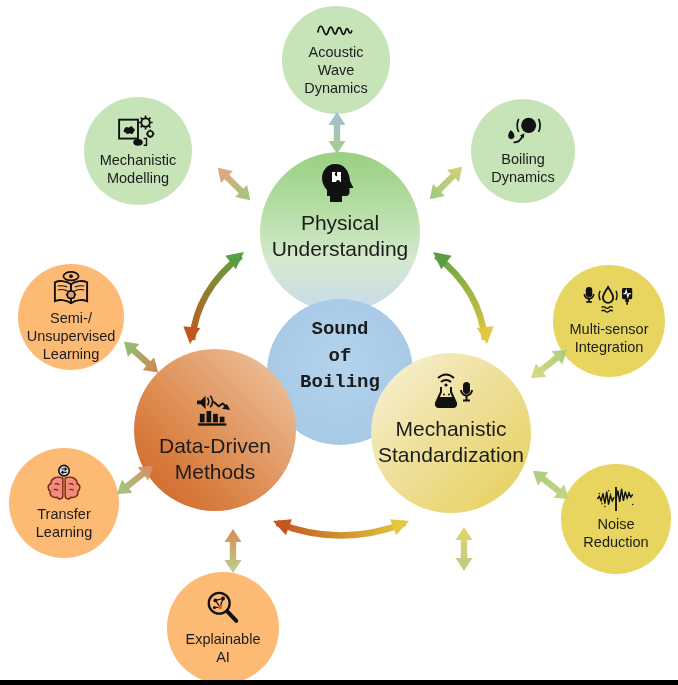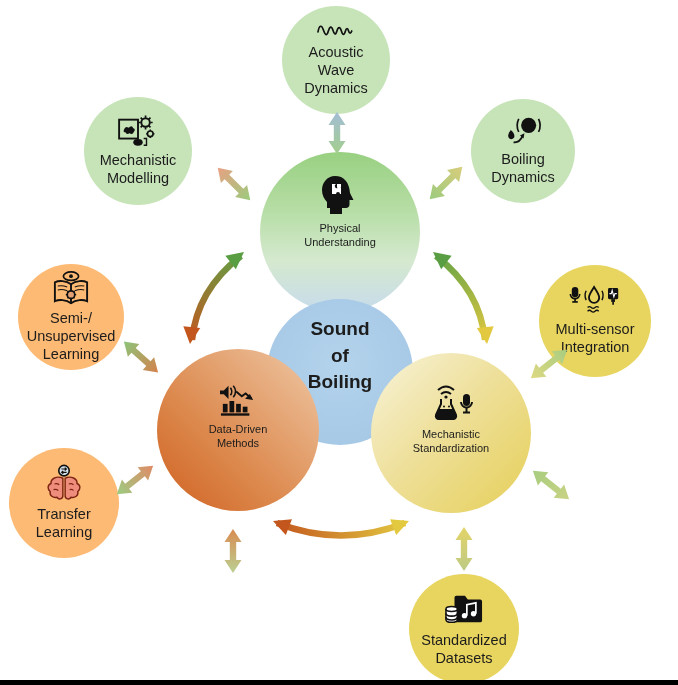--- a/index.html
+++ b/index.html
@@ -2,45 +2,45 @@
 <html><head>
 <meta charset="utf-8">
 <style>
   html,body{margin:0;padding:0;background:#fff;}
   #figure{position:relative;width:678px;height:685px;background:#fff;overflow:hidden;
           font-family:"Liberation Sans",sans-serif;color:#1c1c1c;}
   .circle{position:absolute;border-radius:50%;display:flex;flex-direction:column;
           align-items:center;justify-content:center;text-align:center;box-sizing:border-box;}
   .label{white-space:pre-line;line-height:1.22;color:#1c1c1c;}
   .sat .label{font-size:14.5px;}
-  .main .label{font-size:11px;line-height:1.25;}
+  .main .label{font-size:21px;line-height:1.25;}
   .icon{display:block;margin-bottom:4px;line-height:0;}
   
   .green-node{background:#c7e4b9;}
   .orange-node{background:#fdba74;}
   .yellow-node{background:#e8d55f;}
   
   #main-physical{left:260px;top:152px;width:160px;height:160px;z-index:1;padding-bottom:40px;
      background:linear-gradient(180deg,#98d081 0%,#b5dda4 35%,#d5e9cf 68%,#c7dbec 100%);}
   #center-blue{left:267px;top:299px;width:146px;height:146px;z-index:2;padding-bottom:32px;
-     background:radial-gradient(circle at 50% 45%,#b4d3ec 0%,#a6c9e6 75%,#a3c7e5 100%);}
-  #main-data{left:157px;top:349px;width:162px;height:162px;z-index:3;padding-bottom:26px;
-     background:linear-gradient(45deg,#cf6120 0%,#dd8b50 42%,#efc8a6 100%);}
+     background:radial-gradient(circle at 50% 45%,#b4d3ec 0%,#a6c9e6 75%,#a3c7e5 100%);font-family:Liberation Mono, monospace;}
+  #main-data{left:134px;top:349px;width:162px;height:162px;z-index:3;padding-bottom:26px;
+     background:linear-gradient(45deg,#cf6120 0%,#dd8b50 42%,#efc8a6 100%);justify-content:flex-end;}
   #main-exp{left:371px;top:353px;width:160px;height:160px;z-index:3;padding-bottom:28px;
      background:linear-gradient(135deg,#f8f3da 0%,#eee09b 45%,#e6cf58 100%);}
   #center-blue .label{font-size:19px;font-weight:bold;line-height:1.4;}
   
   .sat{z-index:4;}
   #sat-acoustic{left:282px;top:6px;width:108px;height:108px;}
   #sat-mech{left:84px;top:97px;width:108px;height:108px;}
   #sat-bubble{left:471px;top:99px;width:104px;height:104px;}
   #sat-semi{left:18px;top:264px;width:106px;height:106px;}
   #sat-transfer{left:9px;top:448px;width:110px;height:110px;}
   #sat-explain{left:167px;top:572px;width:112px;height:112px;}
-  #sat-multi{left:539px;top:265px;width:112px;height:112px;}
+  #sat-multi{left:553px;top:265px;width:112px;height:112px;}
   #sat-noise{left:561px;top:464px;width:110px;height:110px;}
   #sat-standard{left:409px;top:574px;width:110px;height:110px;}
   #arrow-layer{position:absolute;left:0;top:0;z-index:5;pointer-events:none;}
   #bottom-bar{position:absolute;left:0;bottom:0;width:678px;height:5px;background:#000;z-index:6;}
 </style>
 </head>
 <body>
 
 <div id="figure">
 
@@ -165,20 +165,35 @@
         <path d="M20.8 15 c-6.5 -3 -13 0.5 -12.5 5.5 c-4 1.5 -3.8 6.5 -0.8 8.5 c-1 4 3 7 7 6 c2 3 6.3 2 6.3 -1.5 z" fill="#ee8d7c" stroke="#7e241ा4" stroke-width="1.5"></path>
         <path d="M20.8 15 c-6.5 -3 -13 0.5 -12.5 5.5 c-4 1.5 -3.8 6.5 -0.8 8.5 c-1 4 3 7 7 6 c2 3 6.3 2 6.3 -1.5 z" fill="#ee8d7c" stroke="#7e2414" stroke-width="1.5"></path>
         <path d="M23.2 15 c6.5 -3 13 0.5 12.5 5.5 c4 1.5 3.8 6.5 0.8 8.5 c1 4 -3 7 -7 6 c-2 3 -6.3 2 -6.3 -1.5 z" fill="#ee8d7c" stroke="#7e2414" stroke-width="1.5"></path>
         <path d="M12 21 q3 -1 5 1 M11 27 q3 -1 5 1 M27 21 q3 -1 5 1 M28 27 q3 -1 4 1" stroke="#7e2414" stroke-width="1.2" fill="none"></path>
       </svg>
     </span>
     <div class="label">Transfer
 Learning</div>
   </div>
 
+  <div class="circle sat orange-node" id="sat-explain">
+    <span class="icon">
+      <svg width="38" height="38" viewBox="0 0 40 40">
+        <circle cx="16" cy="15" r="11" fill="none" stroke="#111" stroke-width="2.4"></circle>
+        <line x1="24.5" y1="23.5" x2="34" y2="33.5" stroke="#111" stroke-width="4.2" stroke-linecap="round"></line>
+        <path d="M12 12 L20 10 M12 12 L17 19 M20 10 L17 19 M11 19.5 L17 19" stroke="#111" stroke-width="1.3"></path>
+        <circle cx="12" cy="12" r="2" fill="#111"></circle>
+        <circle cx="20" cy="10" r="2" fill="#111"></circle>
+        <circle cx="17" cy="19" r="2.2" fill="#d95f2b"></circle>
+        <circle cx="11" cy="19.5" r="1.6" fill="#111"></circle>
+      </svg>
+    </span>
+    <div class="label">Explainable
+AI</div>
+  </div>
 
   <div class="circle sat yellow-node" id="sat-multi">
     <span class="icon">
       <svg width="52" height="32" viewBox="0 0 56 34">
         <rect x="3" y="2" width="7" height="11" rx="3.5" fill="#111"></rect>
         <path d="M1.5 9.5 a5 5 0 0 0 10 0" stroke="#111" stroke-width="1.8" fill="none"></path>
         <line x1="6.5" y1="14.5" x2="6.5" y2="18" stroke="#111" stroke-width="1.8"></line>
         <line x1="3.5" y1="18" x2="9.5" y2="18" stroke="#111" stroke-width="1.8"></line>
         <path d="M27 2 c-3 5 -5.5 8 -5.5 11.5 a5.5 5.5 0 0 0 11 0 C32.5 10 30 7 27 2 z" fill="none" stroke="#111" stroke-width="2"></path>
         <path d="M18.5 6 q-2.5 5 0 10 M35.5 6 q2.5 5 0 10" stroke="#111" stroke-width="1.5" fill="none"></path>
@@ -186,36 +201,38 @@
         <rect x="42" y="3" width="11" height="12" rx="1.5" fill="#111"></rect>
         <path d="M43.5 9 h2 l1 -3.5 1.8 7 1.2 -3.5 h2" stroke="#fff" stroke-width="1.2" fill="none"></path>
         <rect x="45.5" y="15" width="4" height="3" fill="#111"></rect>
         <line x1="47.5" y1="18" x2="47.5" y2="21" stroke="#111" stroke-width="1.8"></line>
       </svg>
     </span>
     <div class="label">Multi-sensor
 Integration</div>
   </div>
 
-
-  <div class="circle sat yellow-node" id="sat-standard">
-    <span class="icon">
-      <svg width="42" height="38" viewBox="0 0 44 40">
-        <path d="M14 6 h9 l3 4 h13 a2 2 0 0 1 2 2 v20 a2 2 0 0 1 -2 2 H14 a2 2 0 0 1 -2 -2 V8 a2 2 0 0 1 2 -2 z" fill="#111"></path>
-        <circle cx="22.5" cy="27" r="2.8" fill="#fff"></circle>
-        <circle cx="32" cy="25" r="2.8" fill="#fff"></circle>
-        <path d="M25 27 V15.5 l9.5 -2 V25" stroke="#fff" stroke-width="1.8" fill="none"></path>
-        <path d="M3 20 v11 c0 1.8 2.8 3 6 3 s6 -1.2 6 -3 V20" fill="#fff" stroke="#111" stroke-width="1.6"></path>
-        <ellipse cx="9" cy="20" rx="6" ry="2.6" fill="#fff" stroke="#111" stroke-width="1.6"></ellipse>
-        <path d="M3 24.5 c0 1.8 2.8 3 6 3 s6 -1.2 6 -3 M3 28.5 c0 1.8 2.8 3 6 3 s6 -1.2 6 -3" fill="none" stroke="#111" stroke-width="1.6"></path>
-      </svg>
-    </span>
-    <div class="label">Standardized
-Datasets</div>
-  </div>
+  <div class="circle sat yellow-node" id="sat-noise">
+    <span class="icon">
+      <svg width="46" height="26" viewBox="0 0 48 28">
+        <line x1="24" y1="1" x2="24" y2="27" stroke="#111" stroke-width="2"></line>
+        <path d="M4 14 l2 -3 2 5 2 -8 2 11 2 -13 2 14 2 -10 2 6 2 -4" stroke="#111" stroke-width="1.5" fill="none"></path>
+        <path d="M24 14 l2 -9 2 12 2 -14 2 13 2 -10 2 7 2 -5 2 4 2 -3" stroke="#111" stroke-width="1.5" fill="none"></path>
+        <circle cx="6" cy="8" r="0.8" fill="#111"></circle>
+          <circle cx="12" cy="22" r="0.8" fill="#111"></circle>
+        <circle cx="9" cy="19" r="0.8" fill="#111"></circle>
+          <circle cx="38" cy="7" r="0.8" fill="#111"></circle>
+        <circle cx="42" cy="20" r="0.8" fill="#111"></circle>
+          <circle cx="16" cy="5" r="0.8" fill="#111"></circle>
+      </svg>
+    </span>
+    <div class="label">Noise
+Reduction</div>
+  </div>
+
 
   <svg id="arrow-layer" width="678" height="685" viewBox="0 0 678 685">
     <defs>
       <linearGradient id="gA1" gradientUnits="userSpaceOnUse" x1="-23" y1="0" x2="23" y2="0">
         <stop offset="0" stop-color="#a3bcd9"></stop>
           <stop offset="1" stop-color="#a3cf8a"></stop>
         </linearGradient>
       <linearGradient id="gA2" gradientUnits="userSpaceOnUse" x1="-23" y1="0" x2="23" y2="0">
         <stop offset="0" stop-color="#e8a183"></stop>
           <stop offset="1" stop-color="#9ccb7d"></stop>

